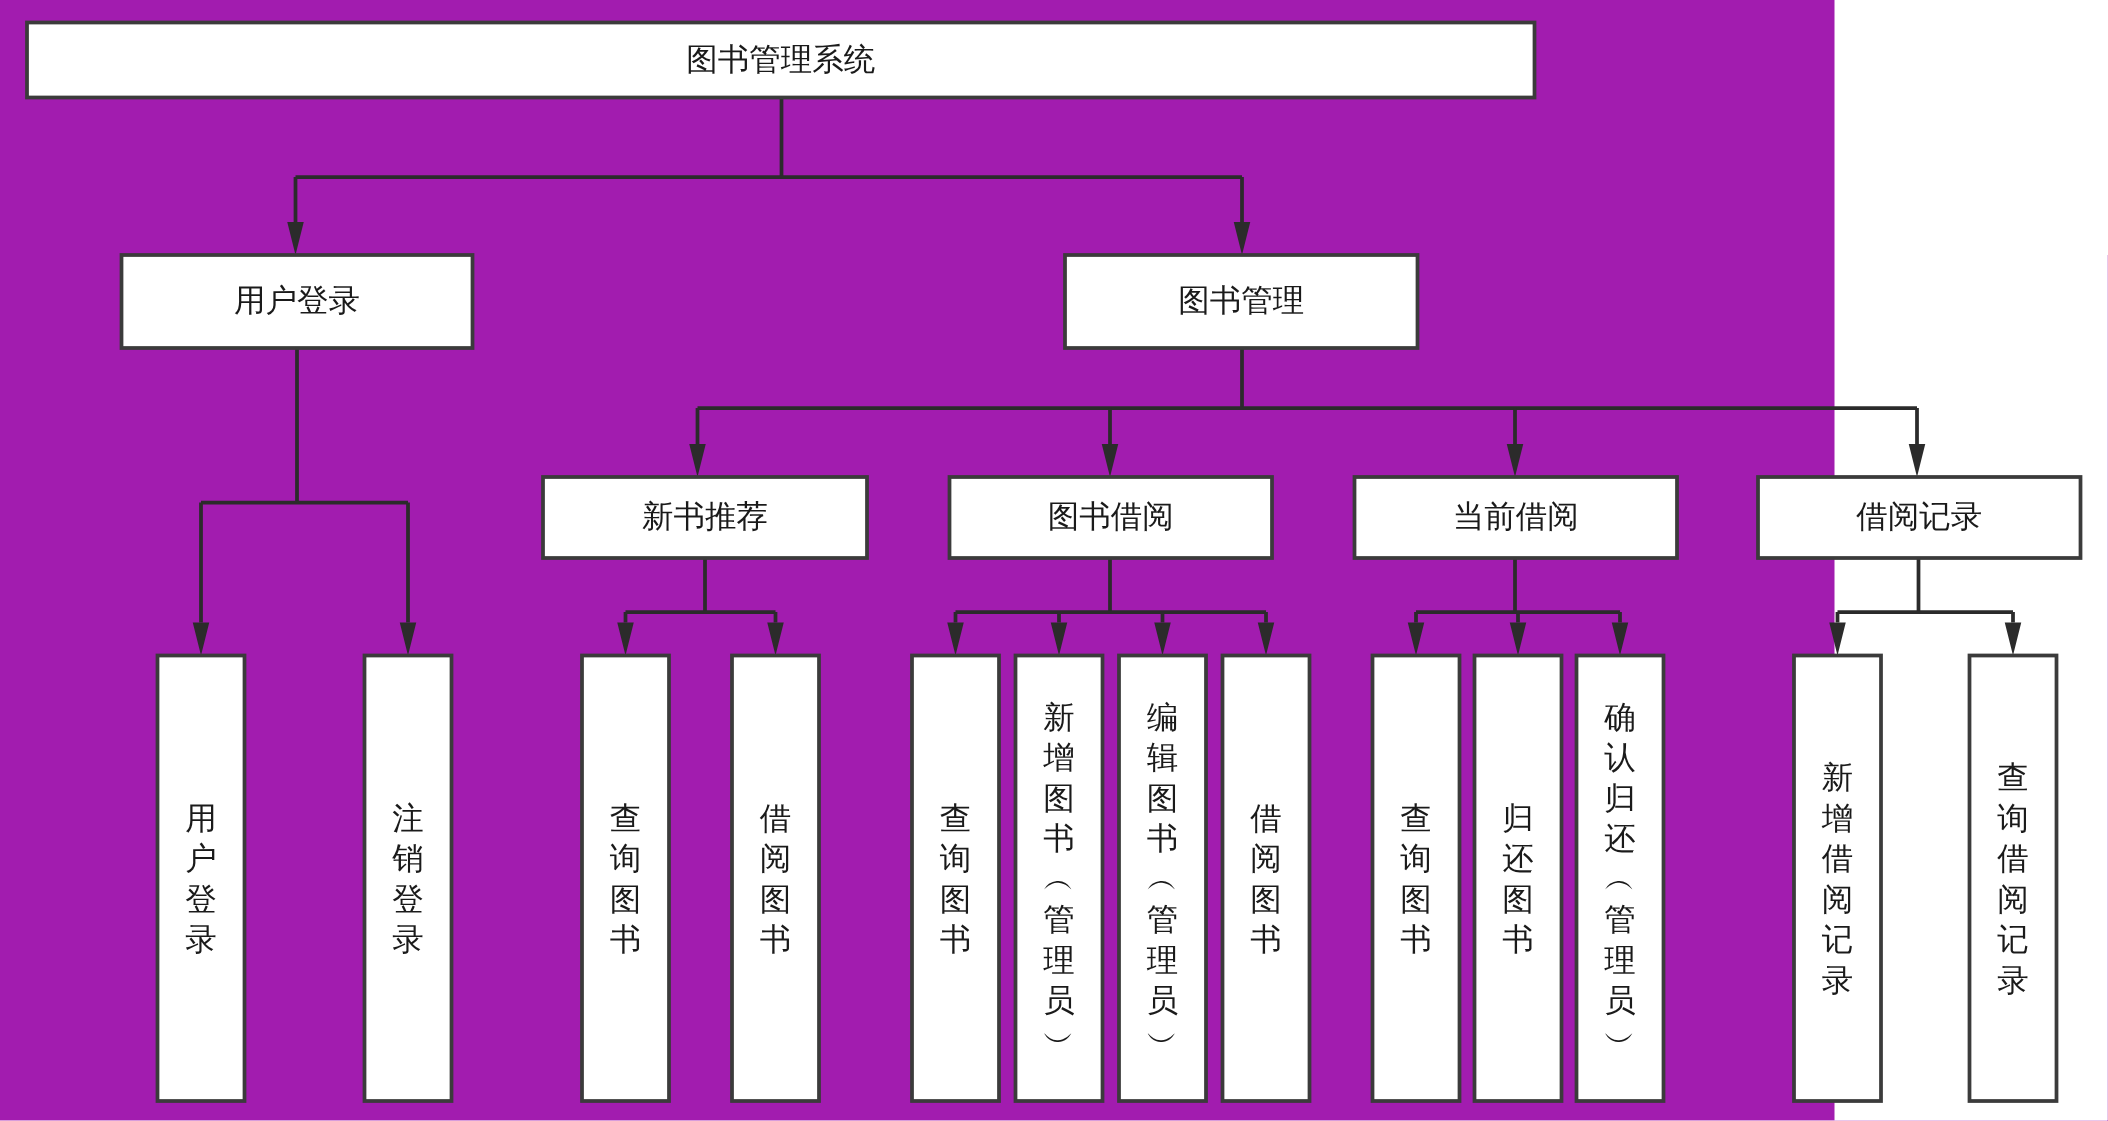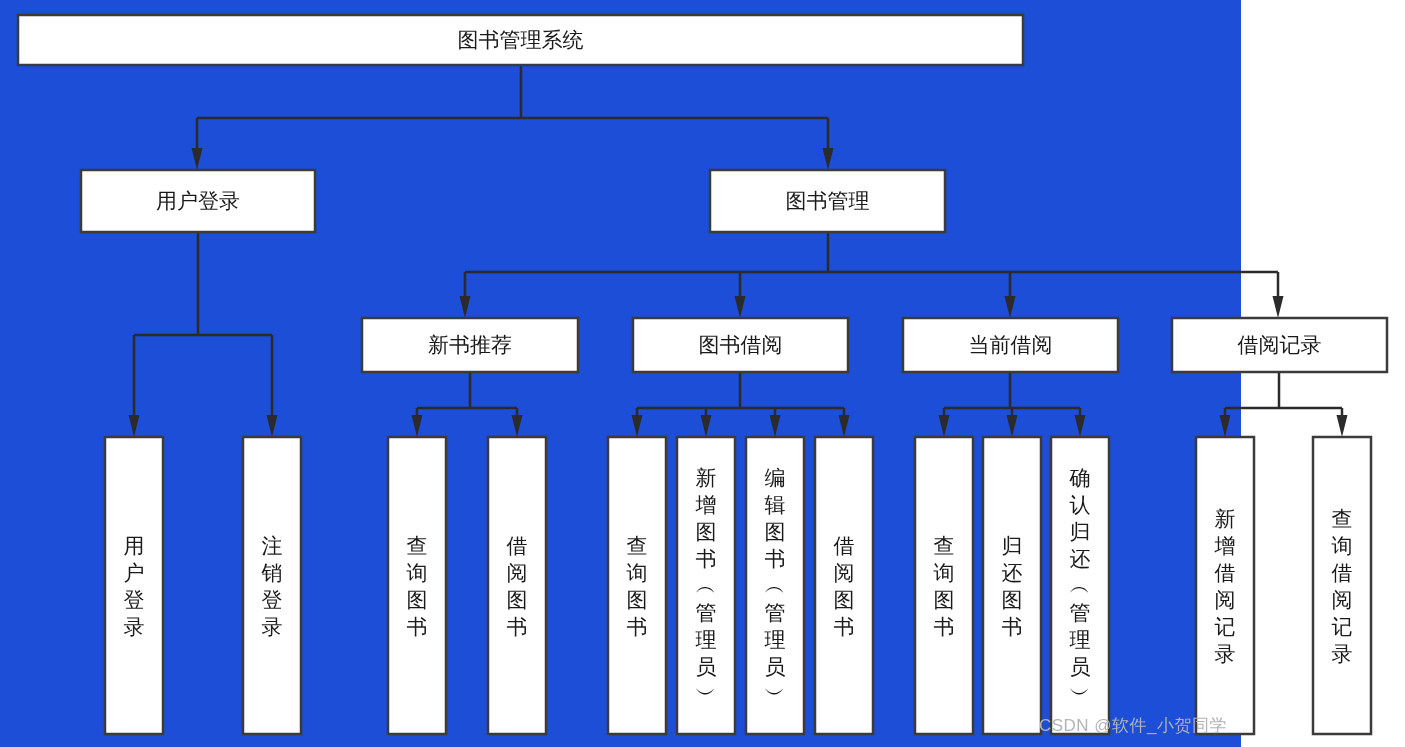--- a/index.html
+++ b/index.html
@@ -10,22 +10,21 @@
   body {
     width: 1405px;
     height: 747px;
     font-family: "Liberation Sans", "DejaVu Sans", sans-serif;
     overflow: hidden;
   }
   #diagram-root {
     position: relative;
     width: 1223px;
     height: 747px;
-    background: #1d4ed8;
-    padding-left: 18px;
+    background: #a21caf;
   }
   svg.flow {
     position: absolute;
     top: 0;
     left: 0;
     width: 1405px;
     height: 747px;
     display: block;
   }
   .node-box {
@@ -205,14 +204,13 @@
           <rect x="1196" y="437" width="58" height="297" class="node-box"></rect>
           <text x="1225" y="525.56" class="node-label-v"><tspan x="1225" dy="0">新</tspan><tspan x="1225" dy="27">增</tspan><tspan x="1225" dy="27">借</tspan><tspan x="1225" dy="27">阅</tspan><tspan x="1225" dy="27">记</tspan><tspan x="1225" dy="27">录</tspan></text>
         </g>
         <g>
           <rect x="1313" y="437" width="58" height="297" class="node-box"></rect>
           <text x="1342" y="525.56" class="node-label-v"><tspan x="1342" dy="0">查</tspan><tspan x="1342" dy="27">询</tspan><tspan x="1342" dy="27">借</tspan><tspan x="1342" dy="27">阅</tspan><tspan x="1342" dy="27">记</tspan><tspan x="1342" dy="27">录</tspan></text>
         </g>
       </g>
   </svg>
 
-  <div class="watermark">CSDN @软件_小贺同学</div>
 </div>
 
 </body></html>

